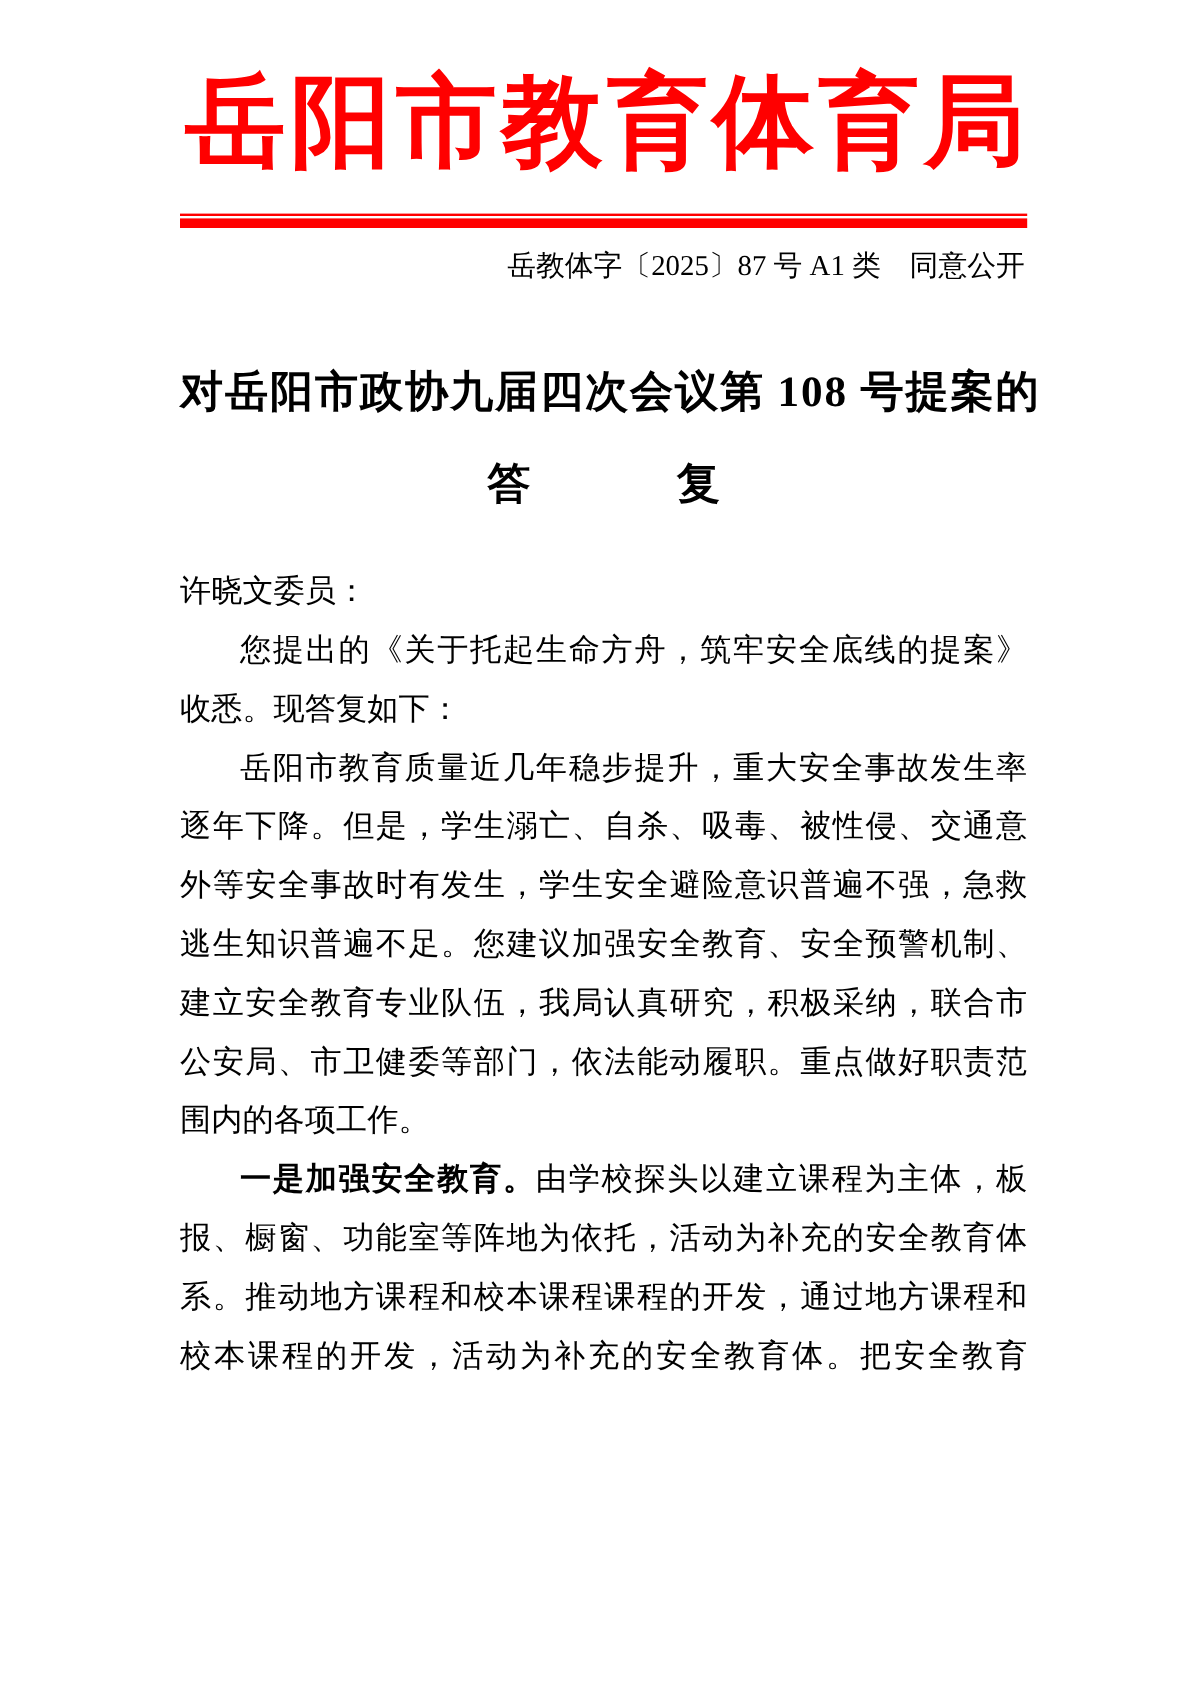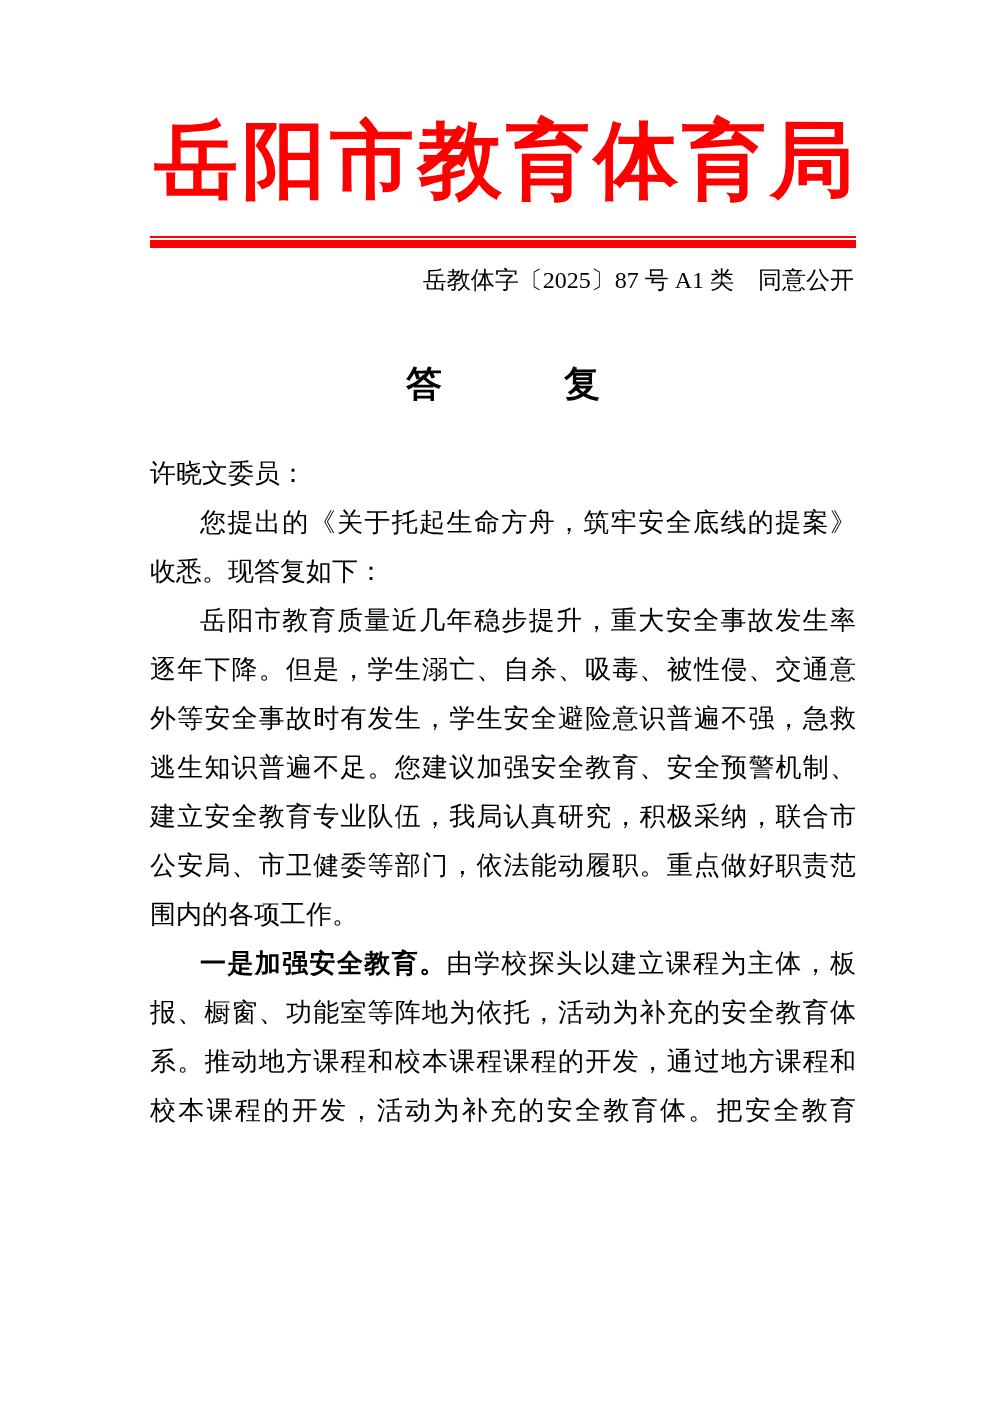--- a/index.html
+++ b/index.html
@@ -15,21 +15,21 @@
     margin: 0 auto;
     background: #ffffff;
     overflow: hidden;
   }
   .content {
     width: 706px;
     margin-left: 150px;
   }
   
   .letterhead {
-    margin-top: 111px;
+    margin-top: 53px;
     line-height: 100px;
     font-size: 84px;
     letter-spacing: 4px;
     font-weight: 700;
     color: #ff0000;
     text-align: center;
     white-space: nowrap;
     text-indent: 4px; 
   }
   
@@ -94,20 +94,21 @@
 
     <div class="red-rule">
       <div class="rule-thin"></div>
       <div class="rule-gap"></div>
       <div class="rule-thick"></div>
     </div>
 
     <div class="doc-number">岳教体字〔2025〕87 号 A1 类　同意公开</div>
 
     <div class="doc-title">
+      <div class="title-line1">对岳阳市政协九届四次会议第 108 号提案的</div>
       <div class="title-line2">
         <span>答</span><span class="title-gap"></span><span>复</span>
       </div>
     </div>
 
     <div class="body-text-block">
         <div class="body-line no-just"><span>许晓文委员：</span></div>
         <div class="body-line indent"><span>您提出的《关于托起生命方舟，筑牢安全底线的提案》</span></div>
         <div class="body-line no-just"><span>收悉。现答复如下：</span></div>
         <div class="body-line indent"><span>岳阳市教育质量近几年稳步提升，重大安全事故发生率</span></div>

